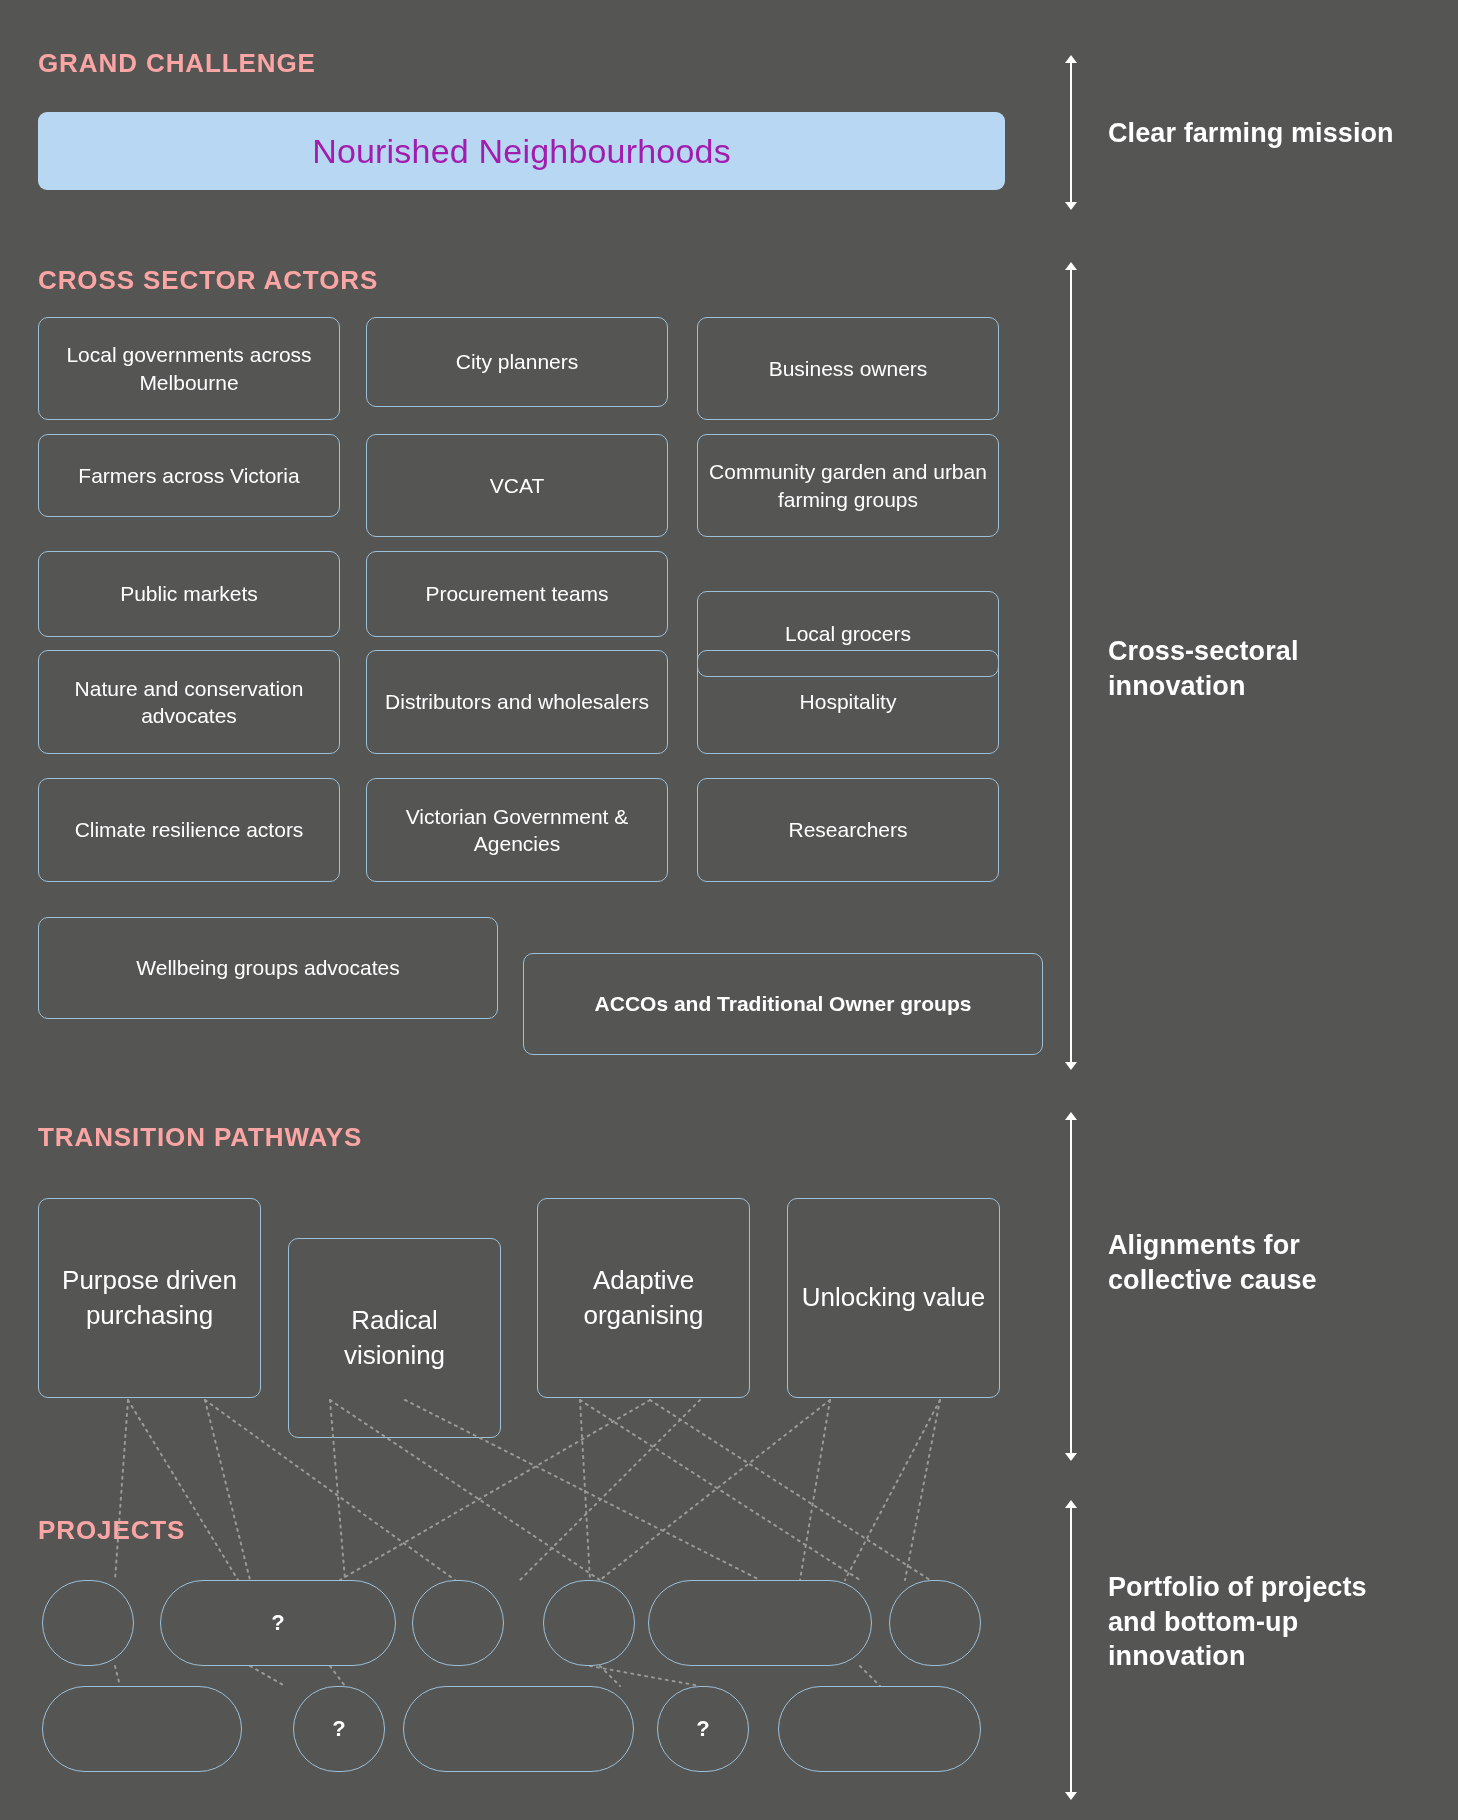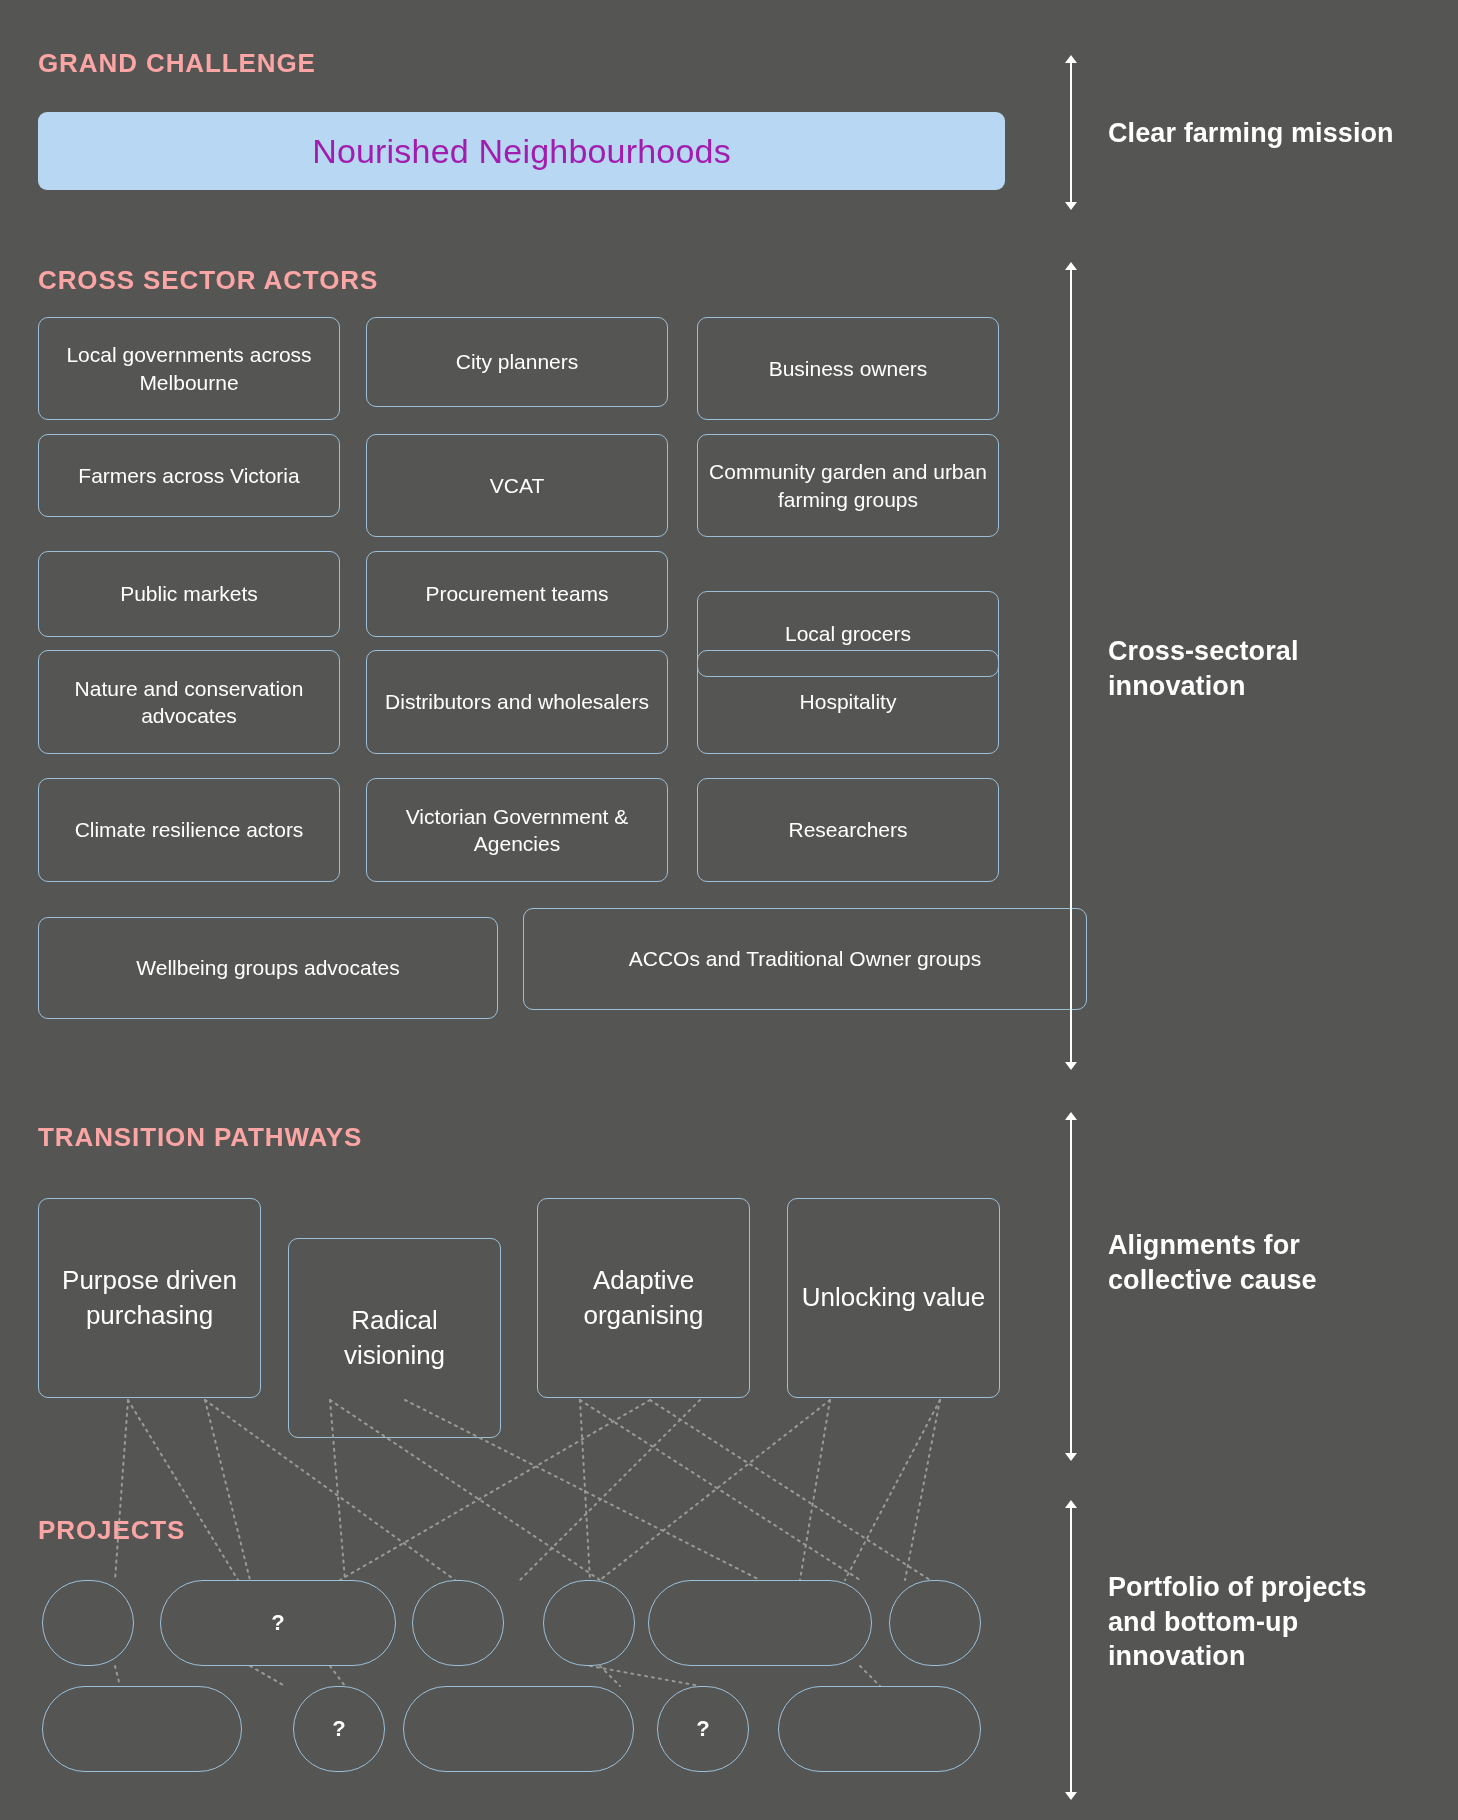--- a/index.html
+++ b/index.html
@@ -187,21 +187,21 @@
     </div>
     <div class="card" style="left: 366px; top: 778px; width: 302px; height: 104px;">
       <span>Victorian Government &amp; Agencies</span>
     </div>
     <div class="card" style="left: 697px; top: 778px; width: 302px; height: 104px;">
       <span>Researchers</span>
     </div>
     <div class="card" style="left: 38px; top: 917px; width: 460px; height: 102px;">
       <span>Wellbeing groups advocates</span>
     </div>
-    <div class="card" style="left: 523px; top: 908px; width: 564px; height: 102px;">
+    <div class="card" style="left: 523px; top: 953px; width: 520px; height: 102px; font-weight: bold;">
       <span>ACCOs and Traditional Owner groups</span>
     </div>
   </div>
 
 <div class="side-label" style="left:1108px; top:634px;">Cross-sectoral innovation</div>
 
 <div class="section-heading" style="left:38px; top:1122px;">TRANSITION PATHWAYS</div>
 
 <div id="pathway-cards">
     <div class="pathway" style="left: 38px; top: 1198px; width: 223px; height: 200px;">

